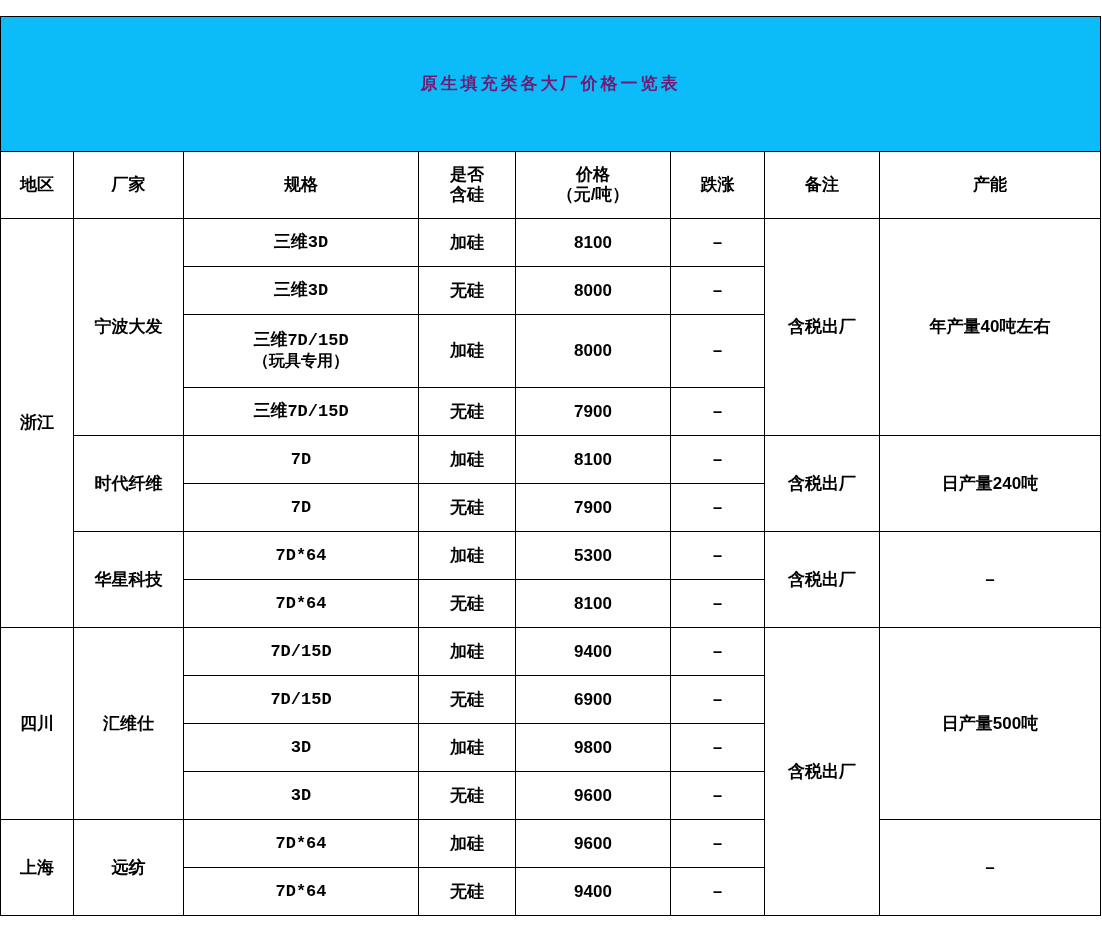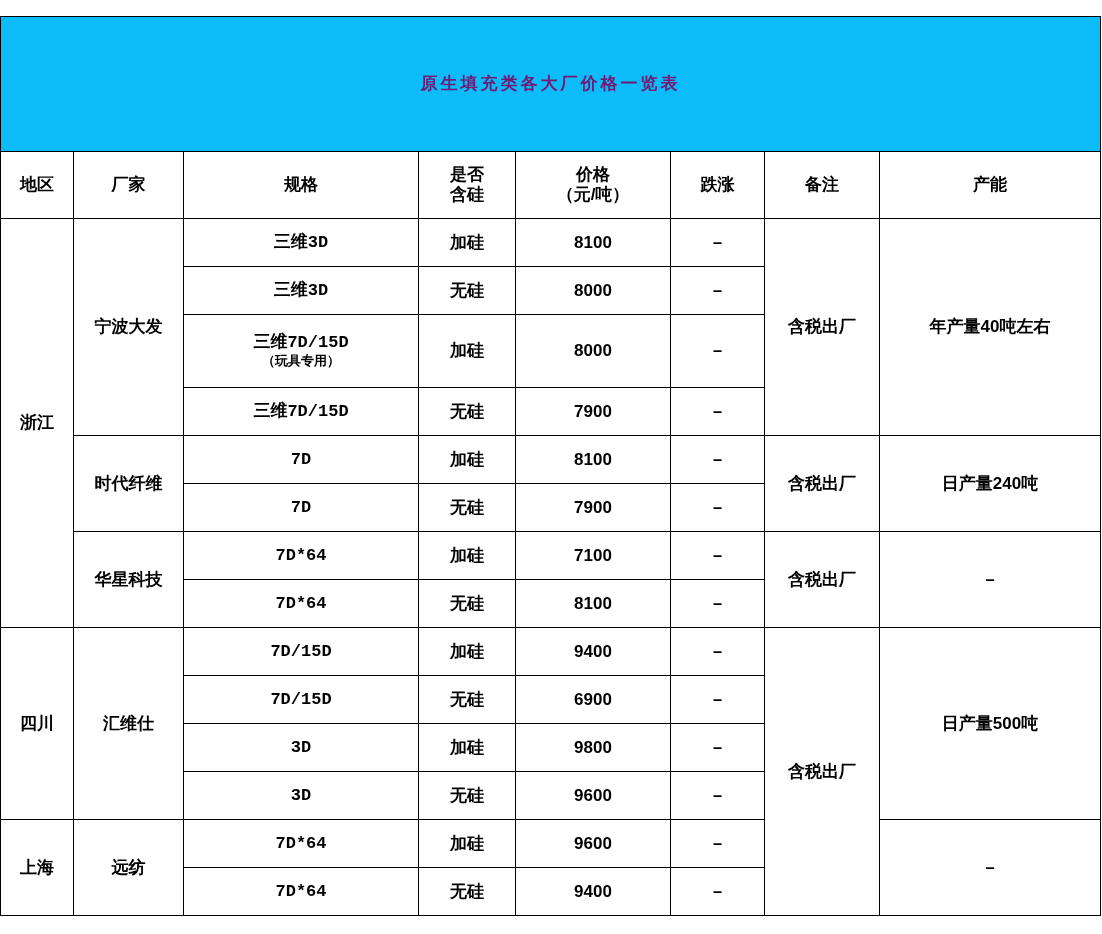--- a/index.html
+++ b/index.html
@@ -59,21 +59,21 @@
   .maker-cell {
     font-size: 19px;
     margin-top: 44px;
   }
   .spec-cell {
     font-size: 16px;
     font-family: Liberation Mono, monospace;
   }
   .spec-cell .sub {
     display: block;
-    font-size: 13px;
+    font-size: 16px;
   }
   .si-cell, .price-cell, .chg-cell {
     font-size: 16px;
     margin-left: 48px;
   }
   .note-cell, .cap-cell {
     font-size: 16px;
   }
   .row-cell {
     height: 43px;
@@ -169,21 +169,21 @@
         <td class="row-cell spec-cell">7D</td>
         <td class="row-cell si-cell">无硅</td>
         <td class="row-cell price-cell">7900</td>
         <td class="row-cell chg-cell">－</td>
       </tr>
 
       <tr class="data-row">
         <td class="row-cell maker-cell" rowspan="2">华星科技</td>
         <td class="row-cell spec-cell">7D*64</td>
         <td class="row-cell si-cell">加硅</td>
-        <td class="row-cell price-cell">7100</td>
+        <td class="row-cell price-cell">5300</td>
         <td class="row-cell chg-cell">－</td>
         <td class="row-cell note-cell" rowspan="2">含税出厂</td>
         <td class="row-cell cap-cell" rowspan="2">－</td>
       </tr>
       <tr class="data-row">
         <td class="row-cell spec-cell">7D*64</td>
         <td class="row-cell si-cell">无硅</td>
         <td class="row-cell price-cell">8100</td>
         <td class="row-cell chg-cell">－</td>
       </tr>

